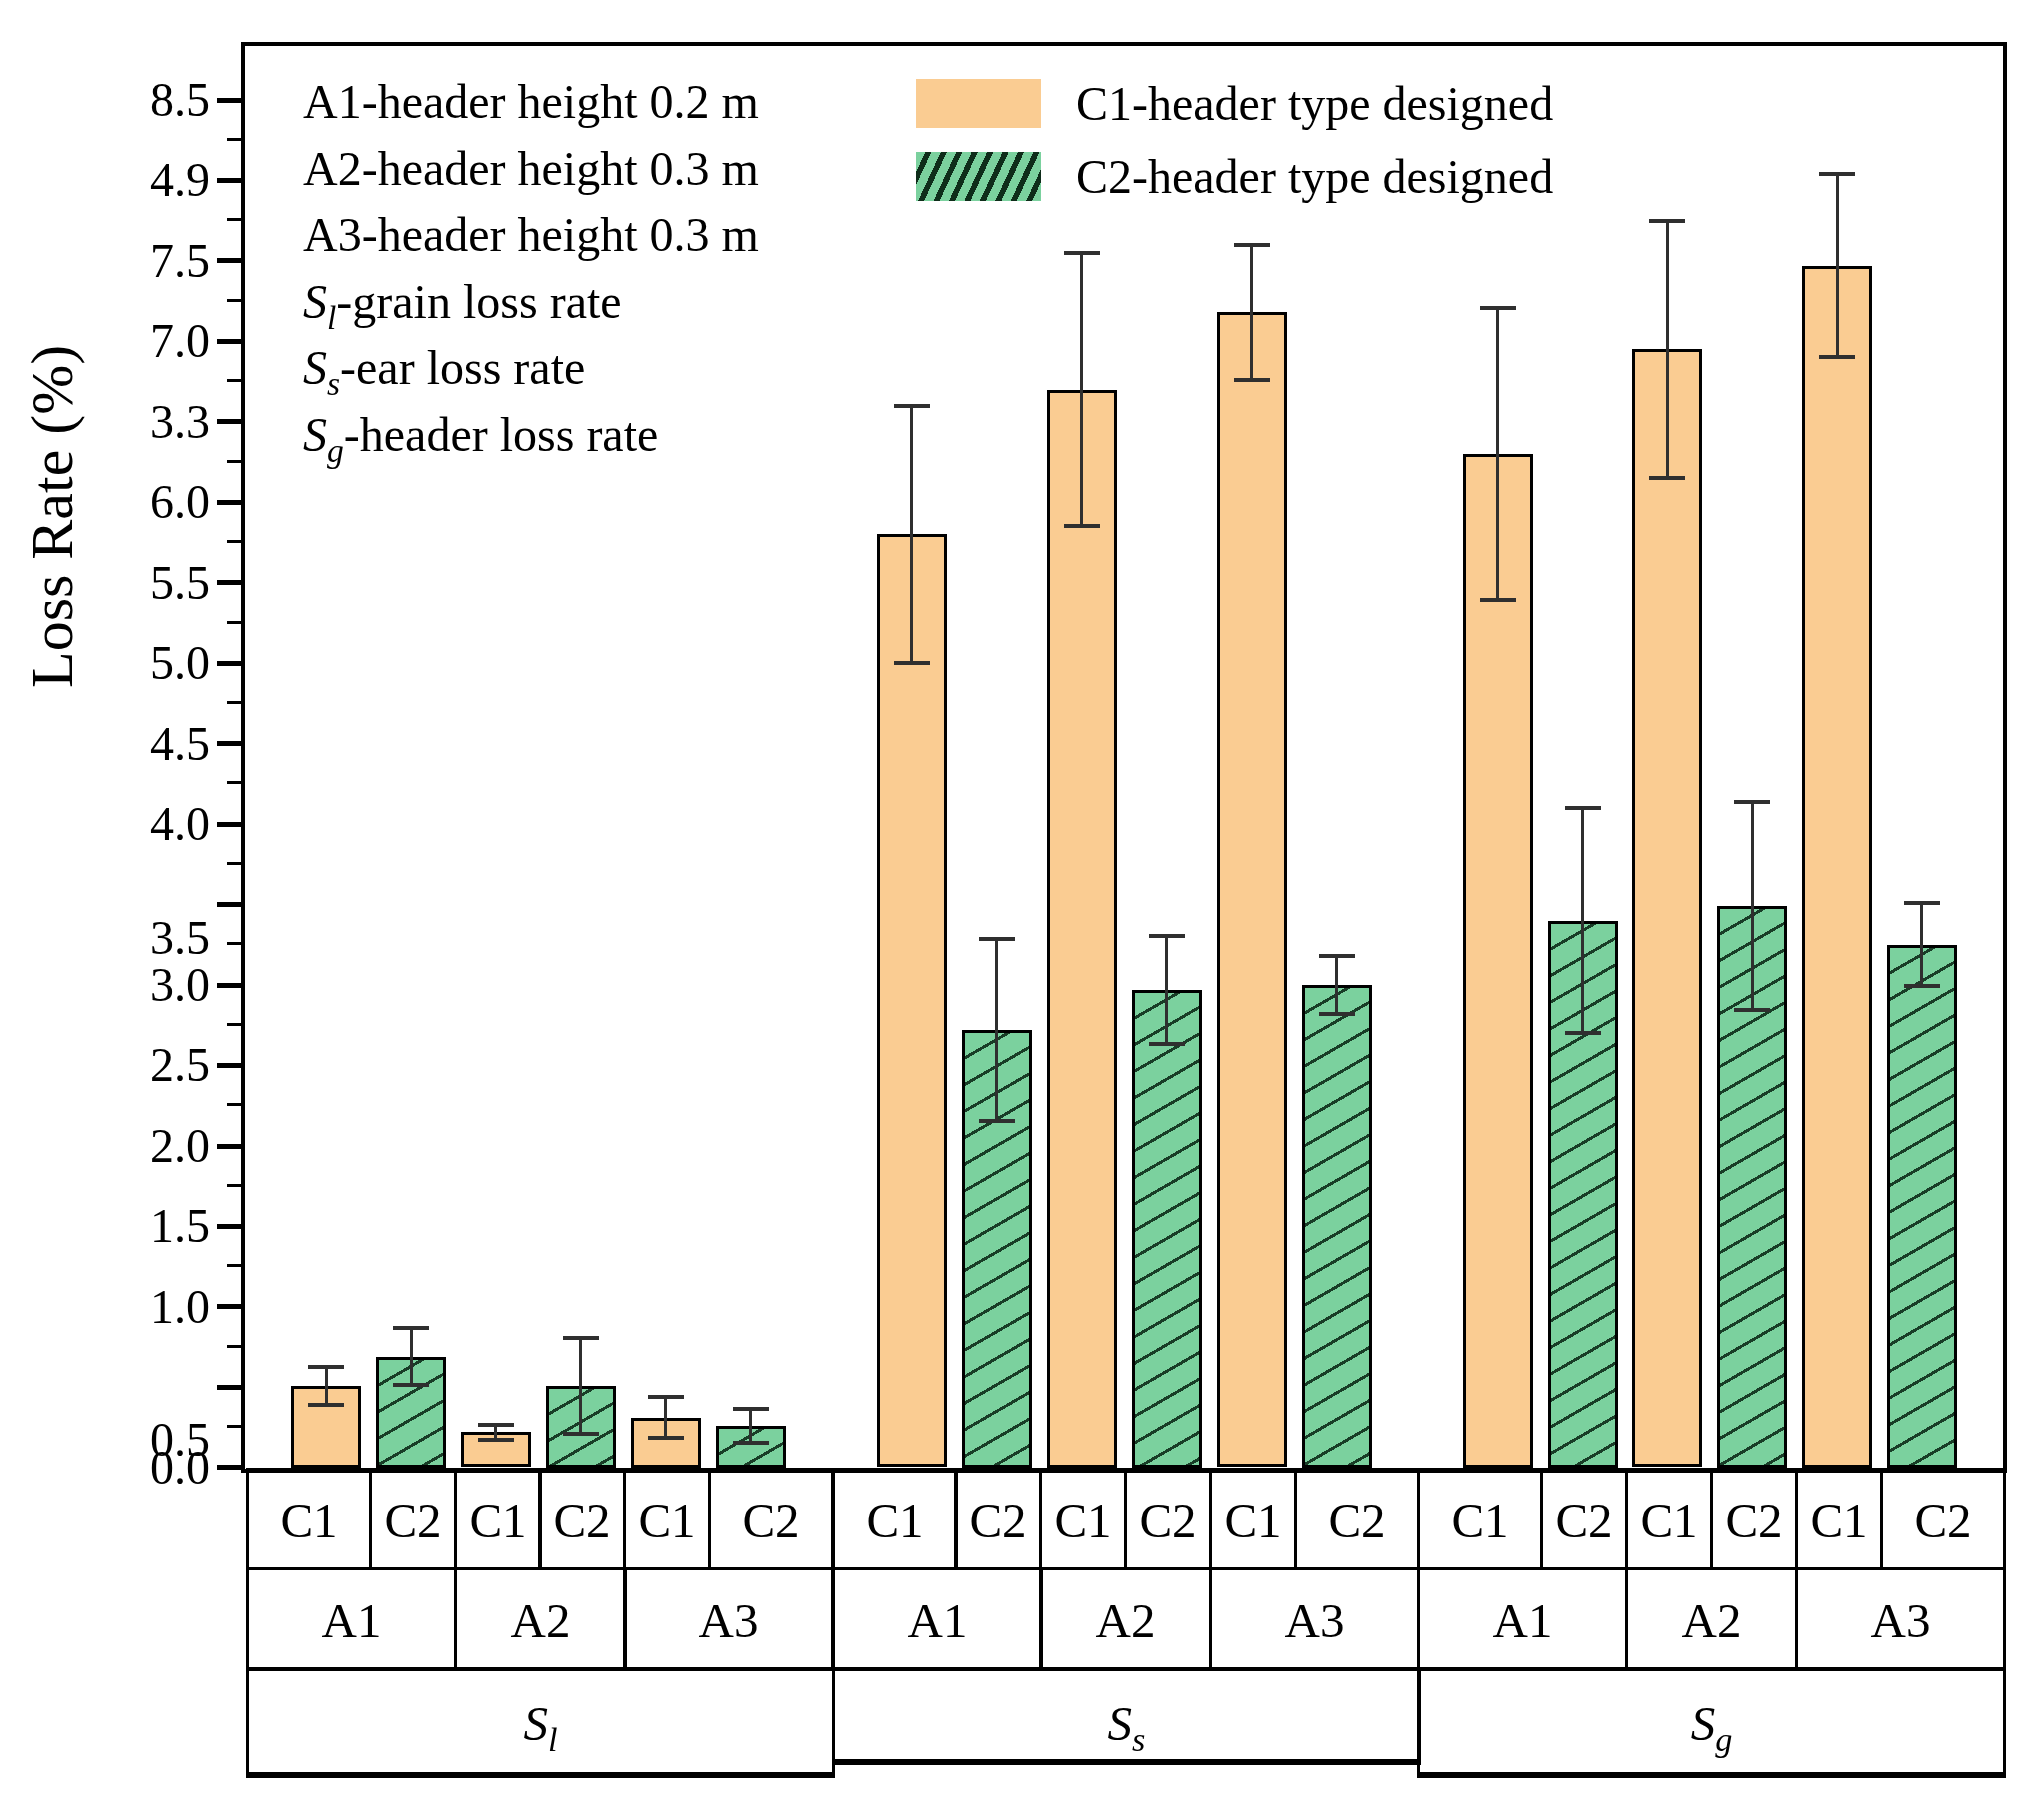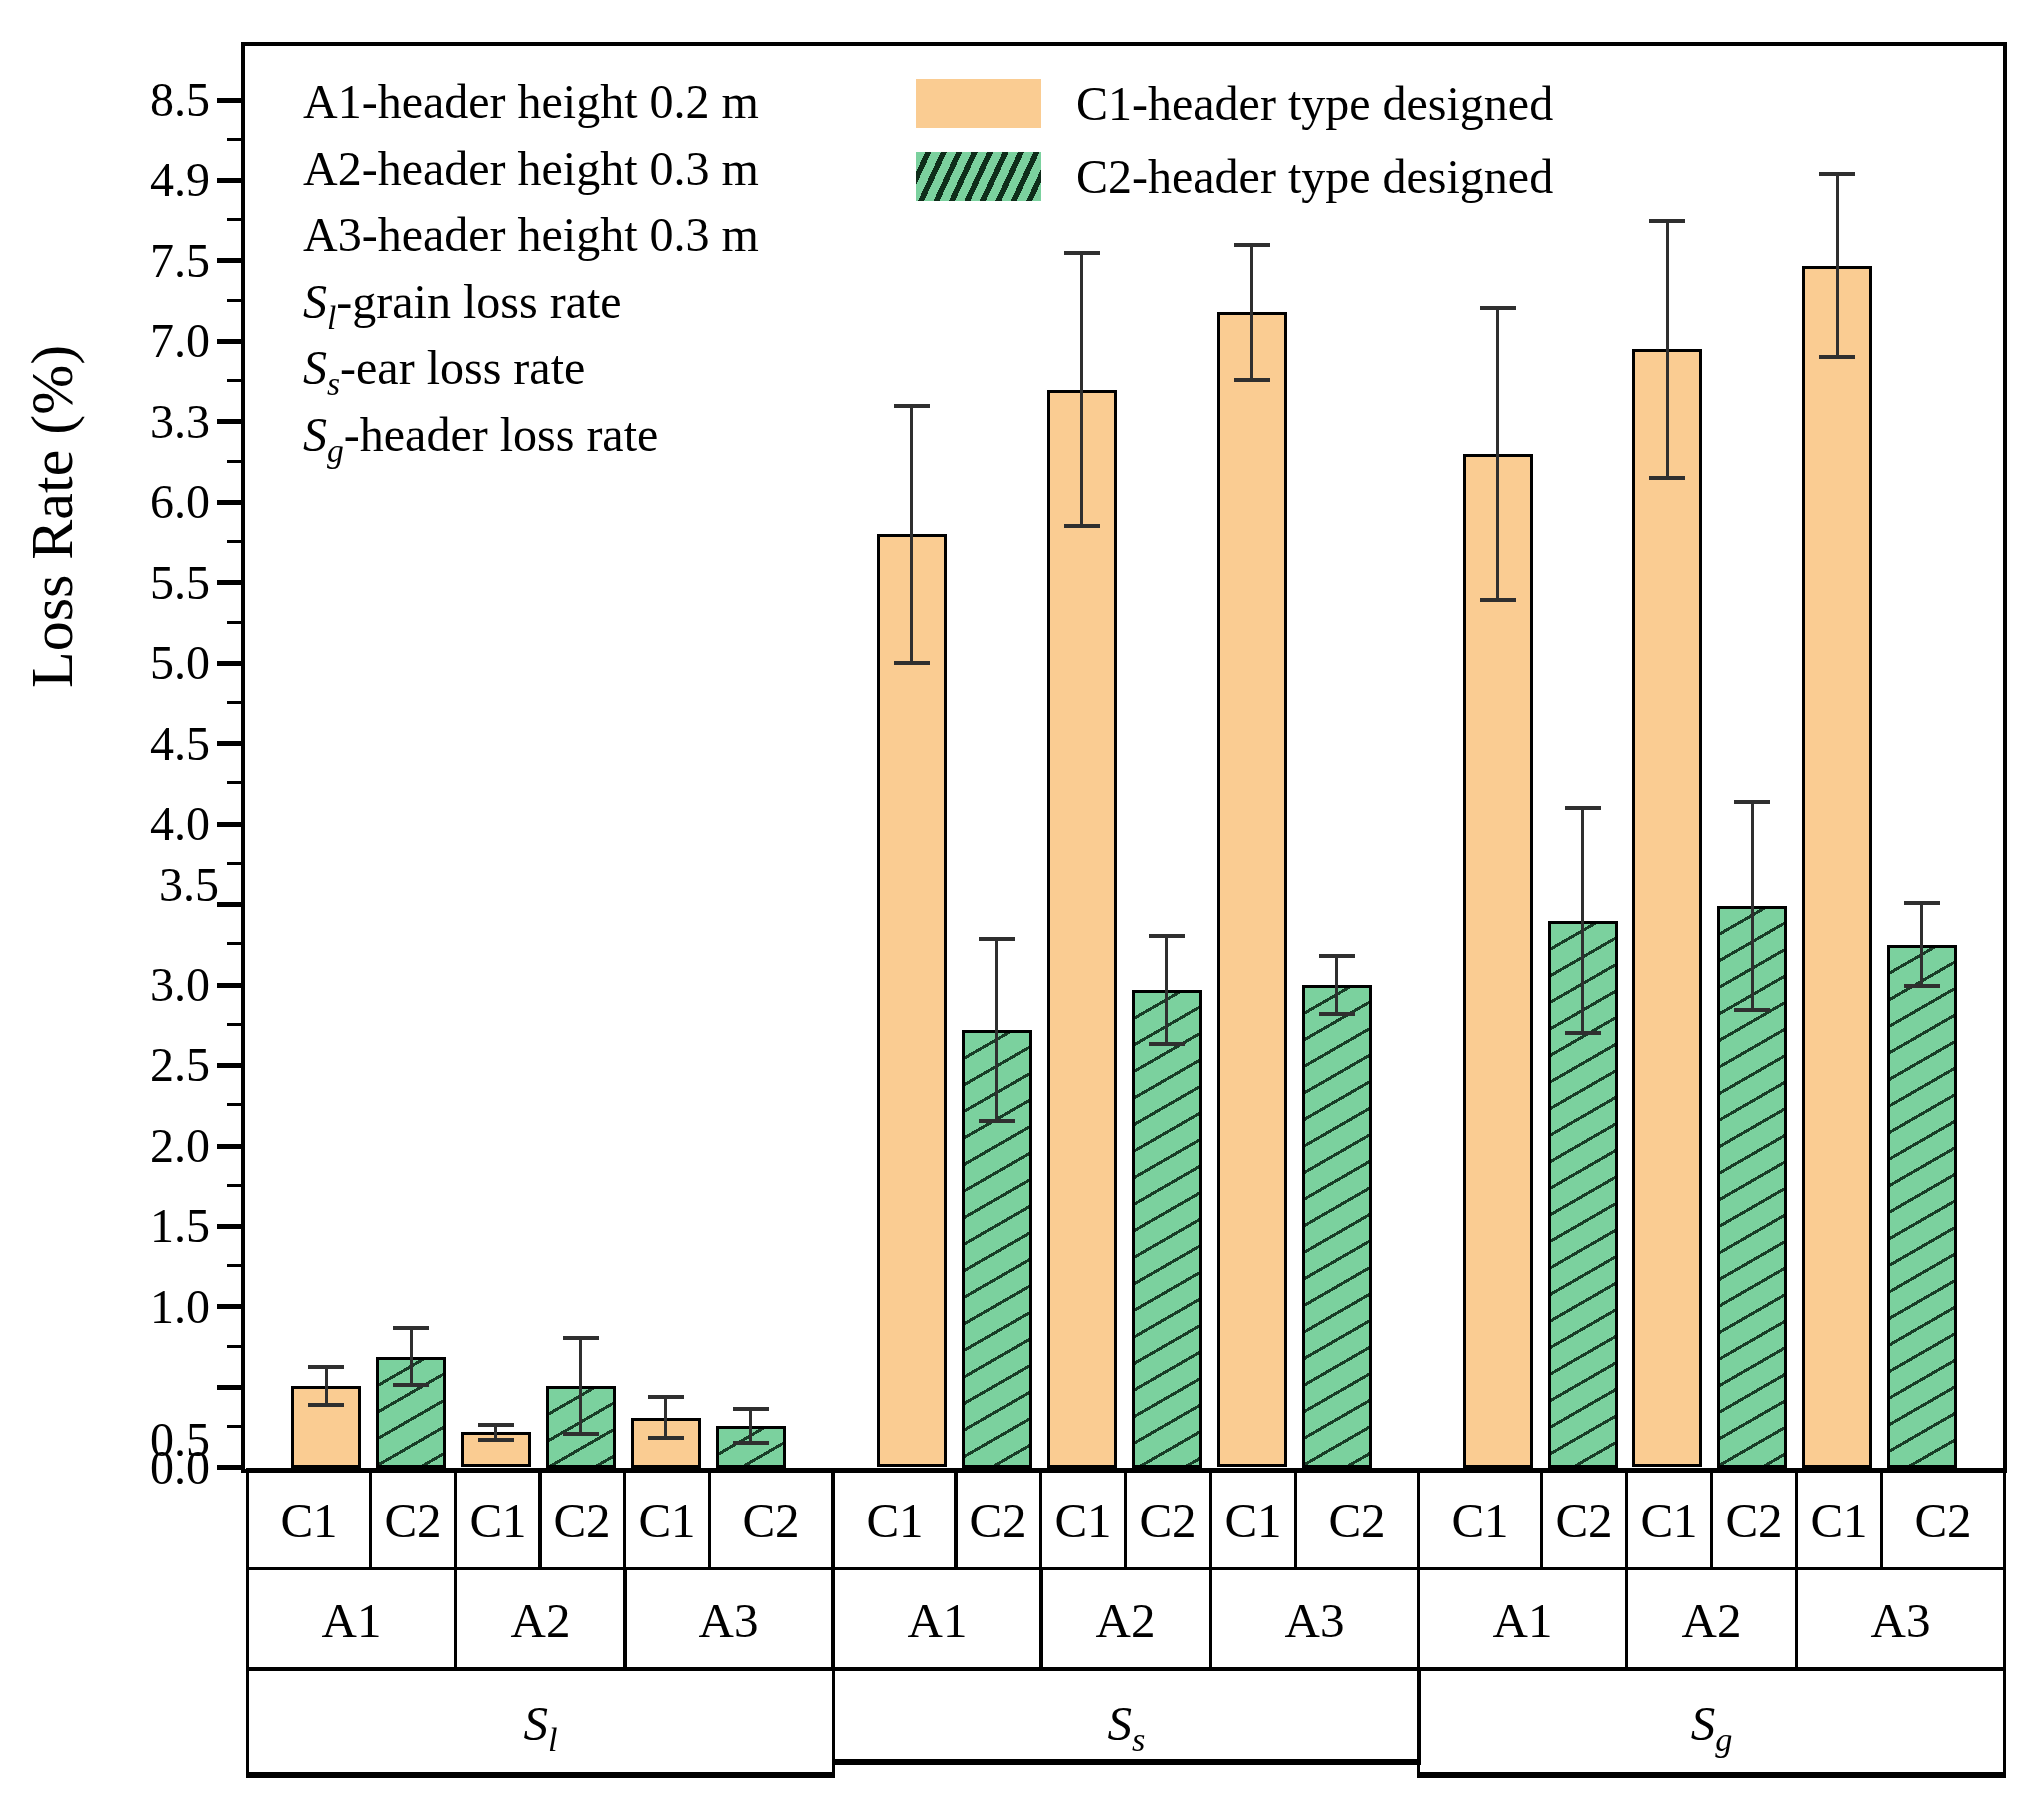--- a/index.html
+++ b/index.html
@@ -61,21 +61,21 @@
       <div class="tick" style="left: 217px; top: 1144px; width: 25px; height: 4.6px;"></div>
       <div class="ytick-label" style="top: 1122px;">2.0</div>
       <div class="tick" style="left: 227px; top: 1103px; width: 14px; height: 3.1px;"></div>
       <div class="tick" style="left: 217px; top: 1063px; width: 25px; height: 4.6px;"></div>
       <div class="ytick-label" style="top: 1041px;">2.5</div>
       <div class="tick" style="left: 227px; top: 1023px; width: 14px; height: 3.1px;"></div>
       <div class="tick" style="left: 217px; top: 983px; width: 25px; height: 4.6px;"></div>
       <div class="ytick-label" style="top: 961px;">3.0</div>
       <div class="tick" style="left: 227px; top: 942px; width: 14px; height: 3.1px;"></div>
       <div class="tick" style="left: 217px; top: 902px; width: 25px; height: 4.6px;"></div>
-      <div class="ytick-label" style="top: 861px; padding-left: 9px;">3.5</div>
+      <div class="ytick-label" style="top: 914px;">3.5</div>
       <div class="tick" style="left: 227px; top: 862px; width: 14px; height: 3.1px;"></div>
       <div class="tick" style="left: 217px; top: 822px; width: 25px; height: 4.6px;"></div>
       <div class="ytick-label" style="top: 800px;">4.0</div>
       <div class="tick" style="left: 227px; top: 781px; width: 14px; height: 3.1px;"></div>
       <div class="tick" style="left: 217px; top: 741px; width: 25px; height: 4.6px;"></div>
       <div class="ytick-label" style="top: 720px;">4.5</div>
       <div class="tick" style="left: 227px; top: 701px; width: 14px; height: 3.1px;"></div>
       <div class="tick" style="left: 217px; top: 661px; width: 25px; height: 4.6px;"></div>
       <div class="ytick-label" style="top: 639px;">5.0</div>
       <div class="tick" style="left: 227px; top: 621px; width: 14px; height: 3.1px;"></div>

